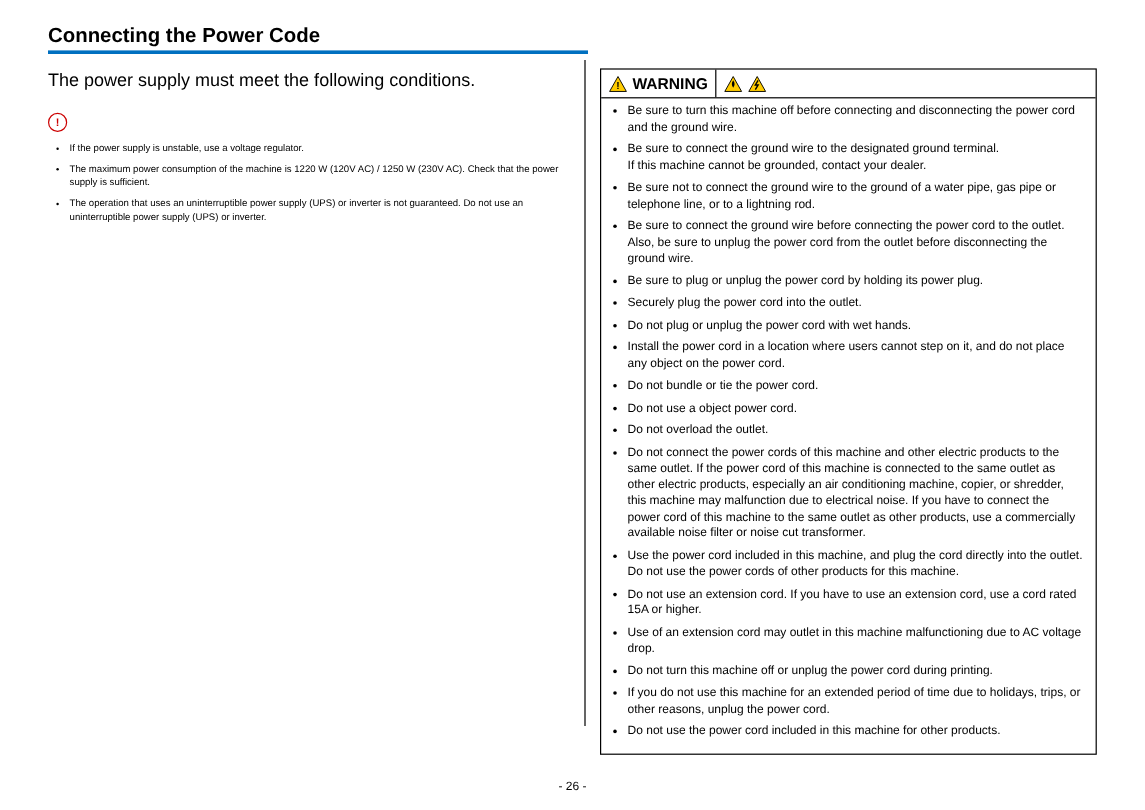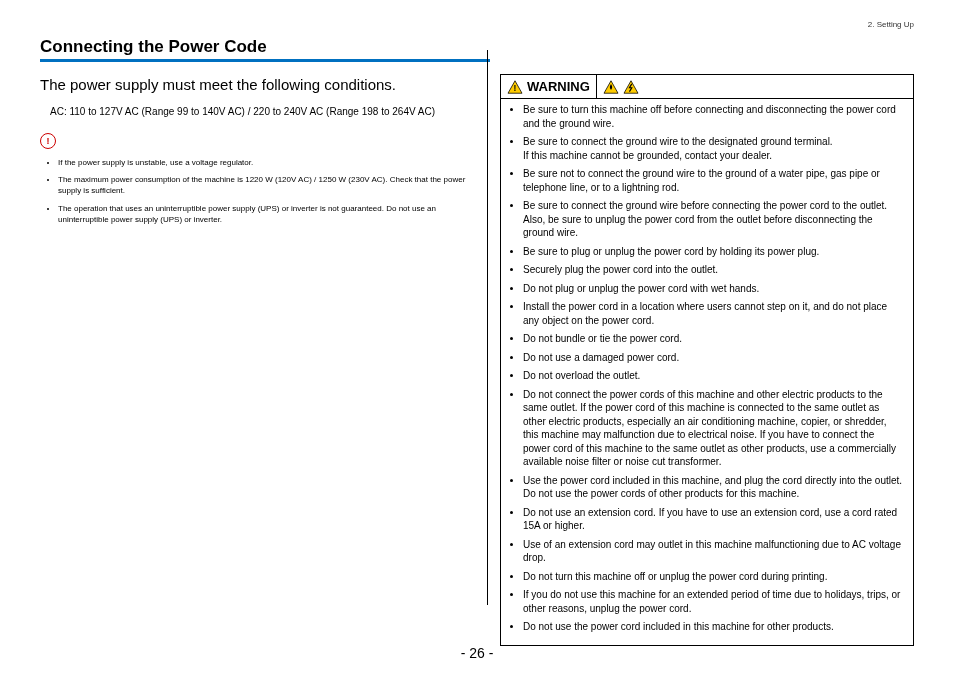--- a/index.html
+++ b/index.html
@@ -134,38 +134,36 @@
   }
   .warn-list li {
     margin-bottom: 5px;
   }
   .page-num {
     position: absolute;
     bottom: 14px;
     left: 0;
     right: 0;
     text-align: center;
-    font-size: 14px;
+    font-size: 10px;
   }
 </style>
 </head>
 <body>
 
 <div class="page">
-  <div class="header-info">2. Setting Up</div>
 
   <h1 class="section-title">Connecting the Power Code</h1>
   <div class="title-underline"></div>
 
   <div class="vdivider"></div>
 
   <div class="columns">
     <div class="col-left">
       <p class="intro">The power supply must meet the following conditions.</p>
-      <p class="spec">AC: 110 to 127V AC (Range 99 to 140V AC) / 220 to 240V AC (Range 198 to 264V AC)</p>
 
       <span class="note-icon">!</span>
       <ul class="notes">
         <li>If the power supply is unstable, use a voltage regulator.</li>
         <li>The maximum power consumption of the machine is 1220 W (120V AC) / 1250 W (230V AC). Check that the power supply is sufficient.</li>
         <li>The operation that uses an uninterruptible power supply (UPS) or inverter is not guaranteed. Do not use an uninterruptible power supply (UPS) or inverter.</li>
       </ul>
     </div>
 
     <div class="col-right">
@@ -199,21 +197,21 @@
           <li>Be sure to turn this machine off before connecting and disconnecting the power cord and the ground wire.</li>
           <li style="white-space:pre-line">Be sure to connect the ground wire to the designated ground terminal.
 If this machine cannot be grounded, contact your dealer.</li>
           <li>Be sure not to connect the ground wire to the ground of a water pipe, gas pipe or telephone line, or to a lightning rod.</li>
           <li>Be sure to connect the ground wire before connecting the power cord to the outlet. Also, be sure to unplug the power cord from the outlet before disconnecting the ground wire.</li>
           <li>Be sure to plug or unplug the power cord by holding its power plug.</li>
           <li>Securely plug the power cord into the outlet.</li>
           <li>Do not plug or unplug the power cord with wet hands.</li>
           <li>Install the power cord in a location where users cannot step on it, and do not place any object on the power cord.</li>
           <li>Do not bundle or tie the power cord.</li>
-          <li>Do not use a damaged power cord.</li>
+          <li>Do not use a object power cord.</li>
           <li>Do not overload the outlet.</li>
           <li>Do not connect the power cords of this machine and other electric products to the same outlet. If the power cord of this machine is connected to the same outlet as other electric products, especially an air conditioning machine, copier, or shredder, this machine may malfunction due to electrical noise. If you have to connect the power cord of this machine to the same outlet as other products, use a commercially available noise filter or noise cut transformer.</li>
           <li>Use the power cord included in this machine, and plug the cord directly into the outlet. Do not use the power cords of other products for this machine.</li>
           <li>Do not use an extension cord. If you have to use an extension cord, use a cord rated 15A or higher.</li>
           <li>Use of an extension cord may outlet in this machine malfunctioning due to AC voltage drop.</li>
           <li>Do not turn this machine off or unplug the power cord during printing.</li>
           <li>If you do not use this machine for an extended period of time due to holidays, trips, or other reasons, unplug the power cord.</li>
           <li>Do not use the power cord included in this machine for other products.</li>
         </ul>
       </div>

